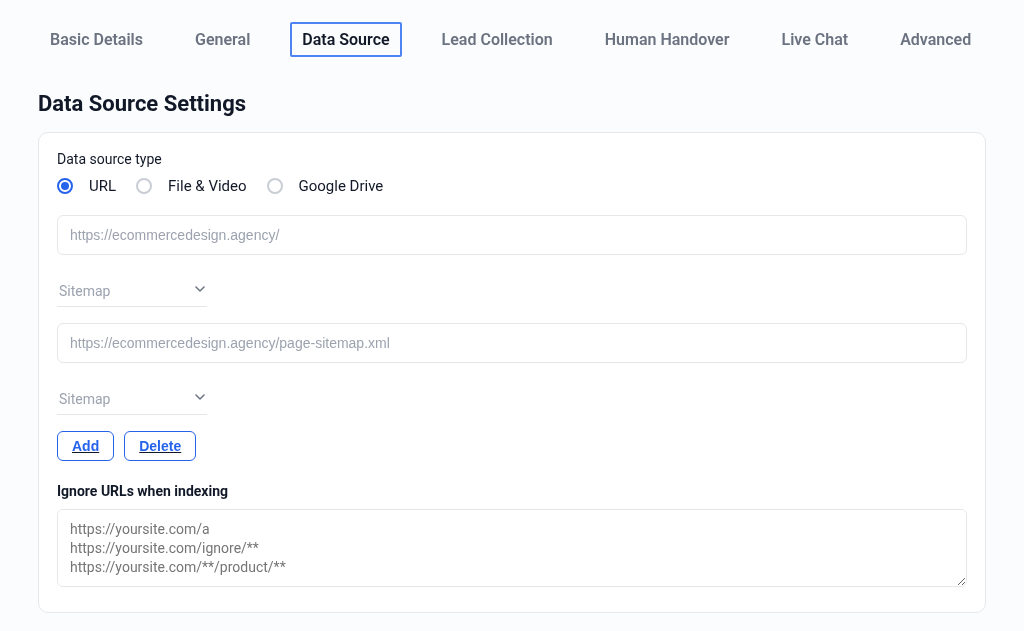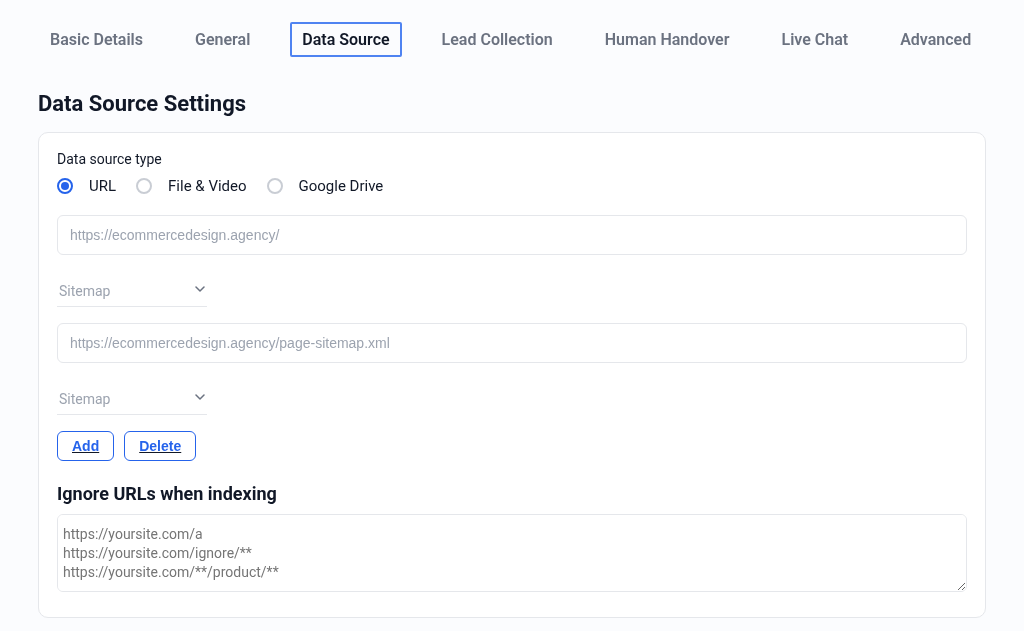--- a/index.html
+++ b/index.html
@@ -141,31 +141,31 @@
     color: #2563eb;
     background: #fff;
     border-radius: 6px;
     padding: 6px 14px;
     font-size: 14px;
     font-weight: 600;
     cursor: pointer;
   }
   
   .ignore-label {
-    font-size: 18px;
+    font-size: 14px;
     font-weight: 700;
     color: #111827;
     margin-bottom: 10px;
   }
   .ignore-textarea {
     width: 100%;
     min-height: 78px;
     border: 1px solid #e5e7eb;
     border-radius: 6px;
-    padding: 10px 5px;
+    padding: 10px 12px;
     font-size: 14px;
     color: #9ca3af;
     font-family: inherit;
     line-height: 1.35;
     resize: both;
     outline: none;
     background: #fff;
     white-space: pre;
   }
   

